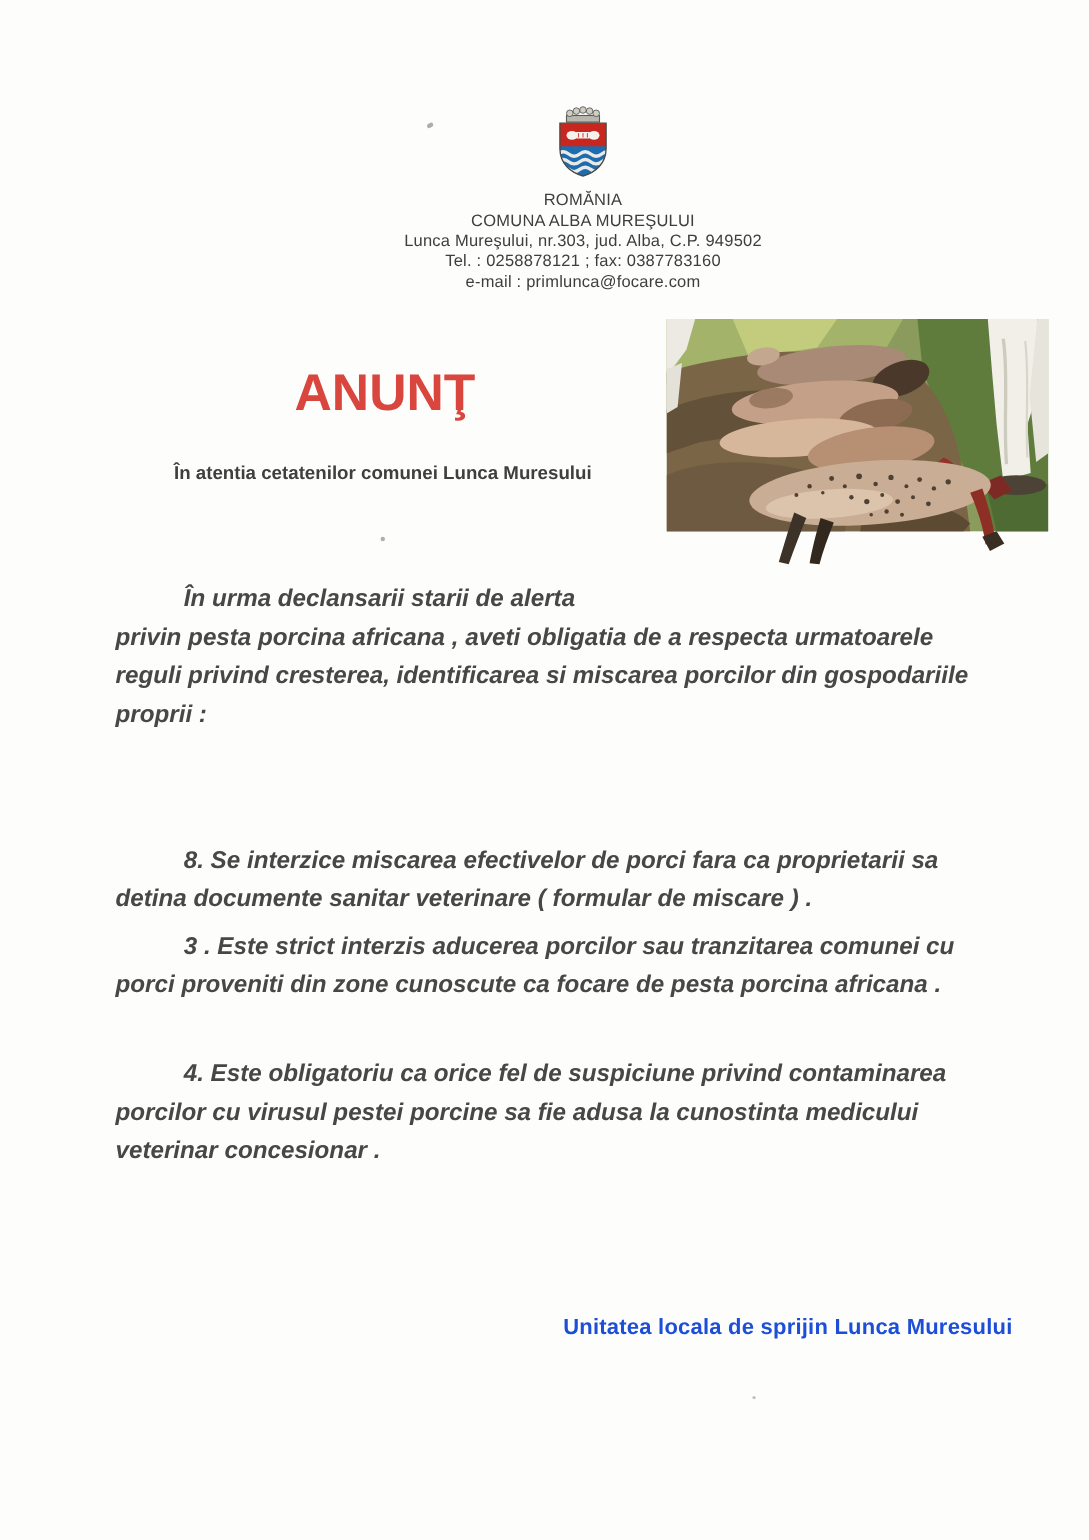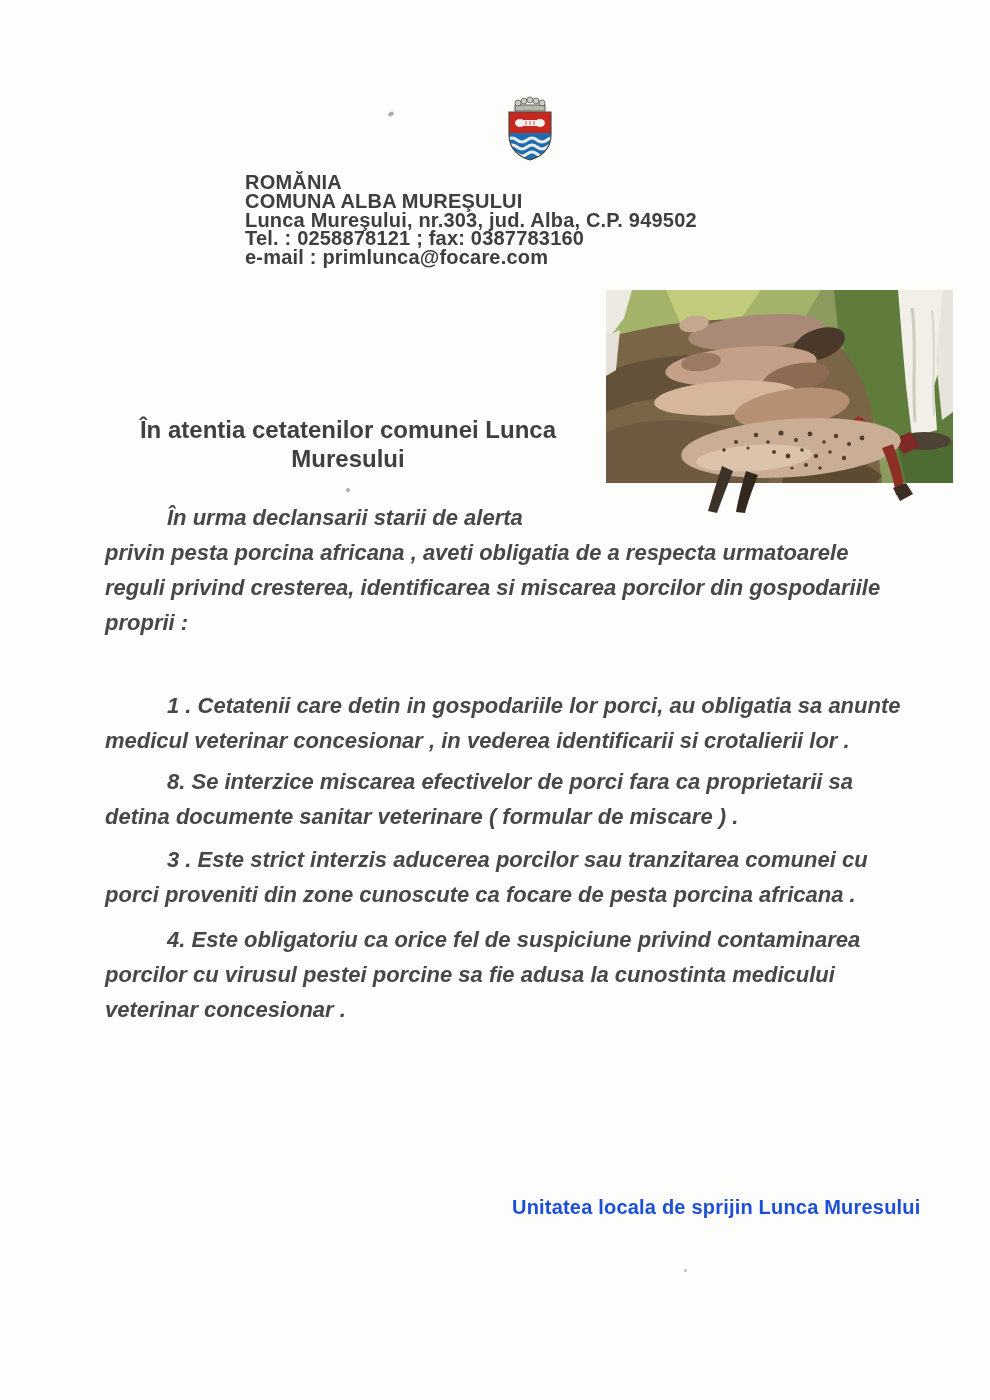--- a/index.html
+++ b/index.html
@@ -10,61 +10,62 @@
     background:#fdfdfc;
     overflow:hidden;
     font-family:"Liberation Sans", sans-serif;
     color:#454545;
   }
   .abs{position:absolute;}
   
   .crest{left:500px;top:96px;width:60px;height:70px;}
   .hdr{
     left:245px;top:173px;width:570px;
-    font-weight:bold;
-    font-size:20px;
+    text-align:center;
+    font-weight:normal;
+    font-size:15px;
     line-height:18.8px;
     color:#3e3e3e;
     letter-spacing:.2px;
   }
   
   .title{
     left:140px;top:329px;width:420px;
     text-align:center;
     font-weight:bold;
     font-size:47px;
     letter-spacing:0px;
     color:#d8463e;
   }
   .subtitle{
     left:132px;top:415px;width:432px;
     text-align:center;
     font-weight:bold;
-    font-size:24px;
+    font-size:17px;
     line-height:29px;
     color:#3f3f3f;
   }
   
   .photo{left:606px;top:290px;width:347px;height:224px;}
   
   .prose{
     left:105px;width:862px;
     font-weight:bold;
     font-style:italic;
     font-size:22px;
     line-height:35px;
     color:#474747;
     white-space:pre-line;
     text-indent:62px;
   }
-  .intro{top:500px;}
+  .intro{top:526px;}
   .item1{top:688px;}
   .item2{top:764px;}
   .item3{top:842px;}
-  .item4{top:922px;}
+  .item4{top:958px;}
   
   .footer{
     left:512px;top:1196px;width:430px;
     font-weight:bold;
     font-size:20px;
     color:#1d4ed8;
     letter-spacing:.2px;
   }
   .speck{width:4px;height:4px;border-radius:50%;background:#9a9a9a;opacity:.8;}
   .speck.s1{left:388px;top:112px;width:6px;height:4px;border-radius:2px;transform:rotate(-30deg);}
@@ -116,20 +117,21 @@
   </svg>
 
   <div class="abs hdr">
     <div>ROMĂNIA</div>
     <div>COMUNA ALBA MUREŞULUI</div>
     <div>Lunca Mureşului, nr.303, jud. Alba, C.P. 949502</div>
     <div>Tel. : 0258878121 ; fax: 0387783160</div>
     <div>e-mail : primlunca@focare.com</div>
   </div>
 
+  <div class="abs title">ANUNŢ</div>
 
   <div class="abs subtitle">În atentia cetatenilor comunei Lunca Muresului</div>
 
   <svg class="abs photo" viewBox="0 0 347 224">
     <g>
 
       <rect x="0" y="0" width="347" height="193" fill="#8b9a5d"></rect>
       <path d="M0,0 H215 L192,40 L118,54 L40,46 L0,60 Z" fill="#a3b369"></path>
       <path d="M60,0 h95 l-18,26 -62,9 Z" fill="#c3cc7c"></path>
       <path d="M228,0 H347 V193 H298 L262,118 L233,48 Z" fill="#5f7c3c"></path>
@@ -197,22 +199,20 @@
         <path d="M140,181 C135,198 132,211 130,222 L139,223 C142,211 147,198 152,185 Z" fill="#32281e"></path>
       </g>
     </g>
   </svg>
 
   <div class="abs prose intro">În urma declansarii starii de alerta
 privin pesta porcina africana , aveti obligatia de a respecta urmatoarele
 reguli privind cresterea, identificarea si miscarea porcilor din gospodariile
 proprii :</div>
 
-  <div class="abs prose item1">1 . Cetatenii care detin in gospodariile lor porci, au obligatia sa anunte
-medicul veterinar concesionar , in vederea identificarii si crotalierii lor .</div>
   <div class="abs prose item2">8. Se interzice miscarea efectivelor de porci fara ca proprietarii sa
 detina documente sanitar veterinare ( formular de miscare ) .</div>
   <div class="abs prose item3">3 . Este strict interzis aducerea porcilor sau tranzitarea comunei cu
 porci proveniti din zone cunoscute ca focare de pesta porcina africana .</div>
   <div class="abs prose item4">4. Este obligatoriu ca orice fel de suspiciune privind contaminarea
 porcilor cu virusul pestei porcine sa fie adusa la cunostinta medicului
 veterinar concesionar .</div>
 
   <div class="abs footer">Unitatea locala de sprijin  Lunca Muresului</div>
 

